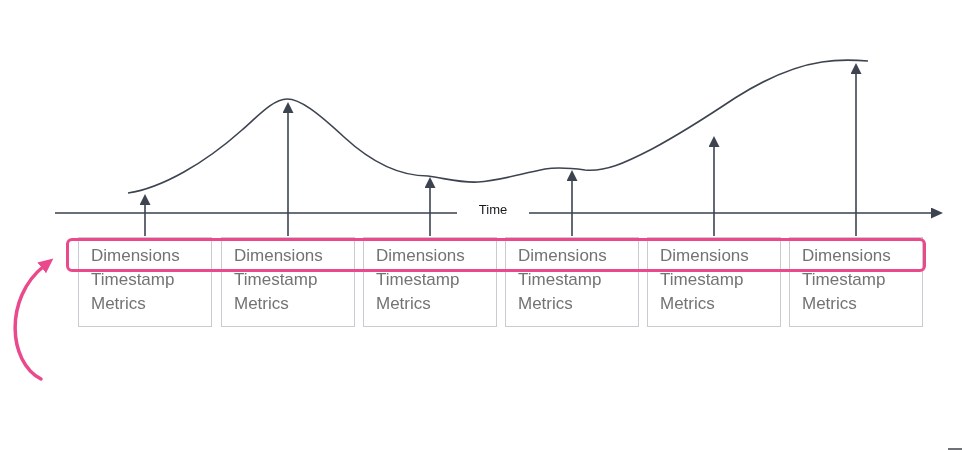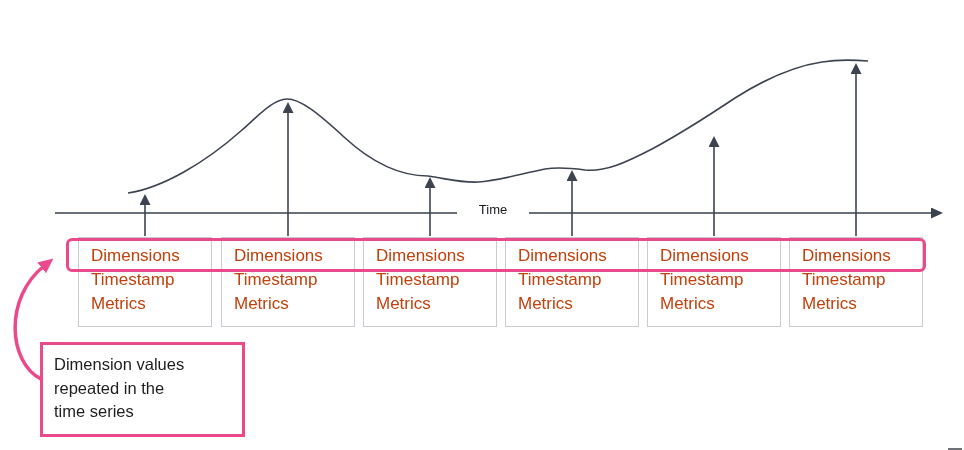--- a/index.html
+++ b/index.html
@@ -19,21 +19,21 @@
     width:134px;height:90px;
     background:#ffffff;
     border:1px solid #c8cbd0;
     box-sizing:border-box;
     z-index:2;
     padding:6px 0 0 12px;
   }
   .record-field{
     font-size:17px;
     line-height:24px;
-    color:#c2410c;
+    color:#737373;
     white-space:nowrap;
   }
 
   
   #dimensions-highlight{
     position:absolute;
     left:66px;top:238px;
     width:860px;height:34px;
     border:3.5px solid #EA4A8C;
     border-radius:6px;
@@ -154,21 +154,16 @@
   <div class="record-card" style="left:789px">
     <div class="record-field">Dimensions</div>
     <div class="record-field">Timestamp</div>
     <div class="record-field">Metrics</div>
   </div>
 
   <div id="dimensions-highlight"></div>
 
   <div id="time-label">Time</div>
 
-  <div id="callout-box">
-    <div id="callout-text">Dimension values
-repeated in the
-time series</div>
-  </div>
 
   <div id="corner-artifact"></div>
 
 </div>
 
 </body></html>

